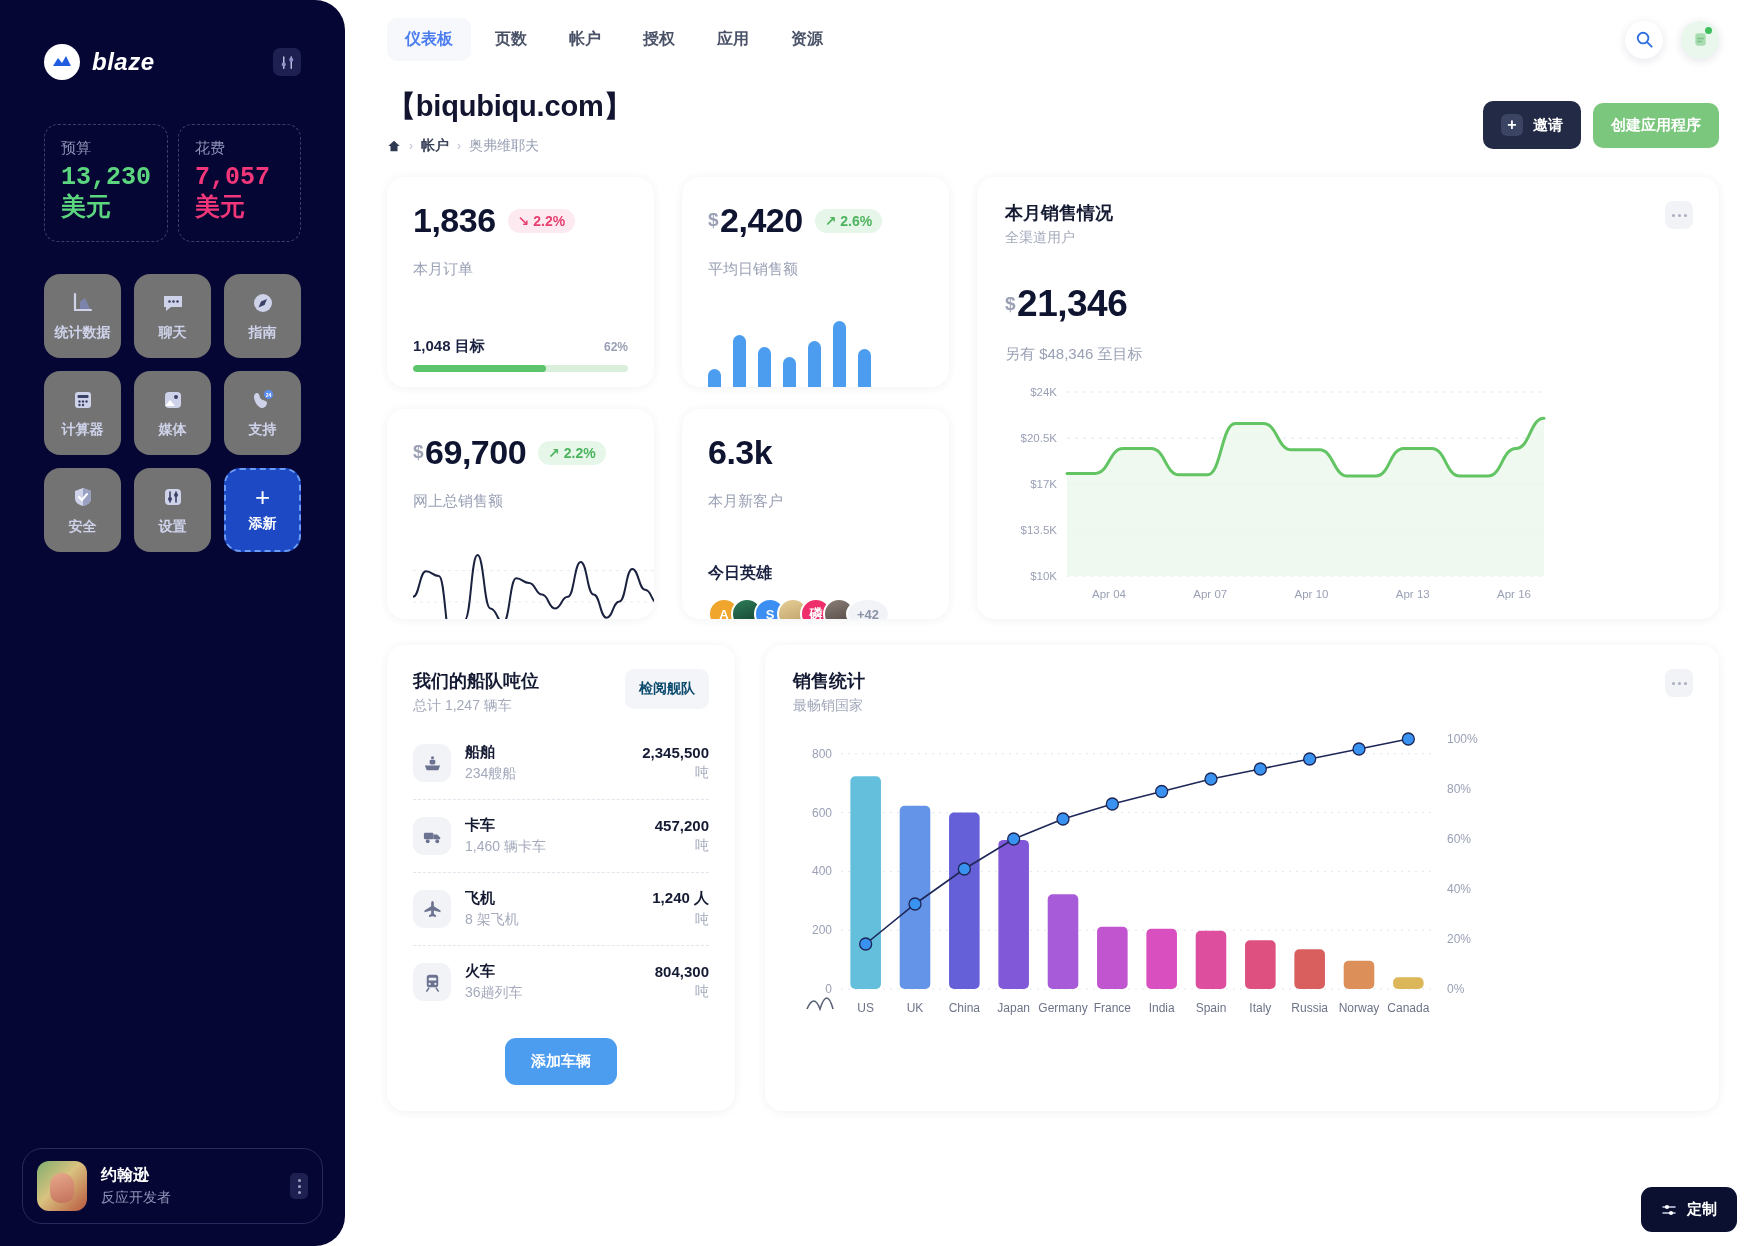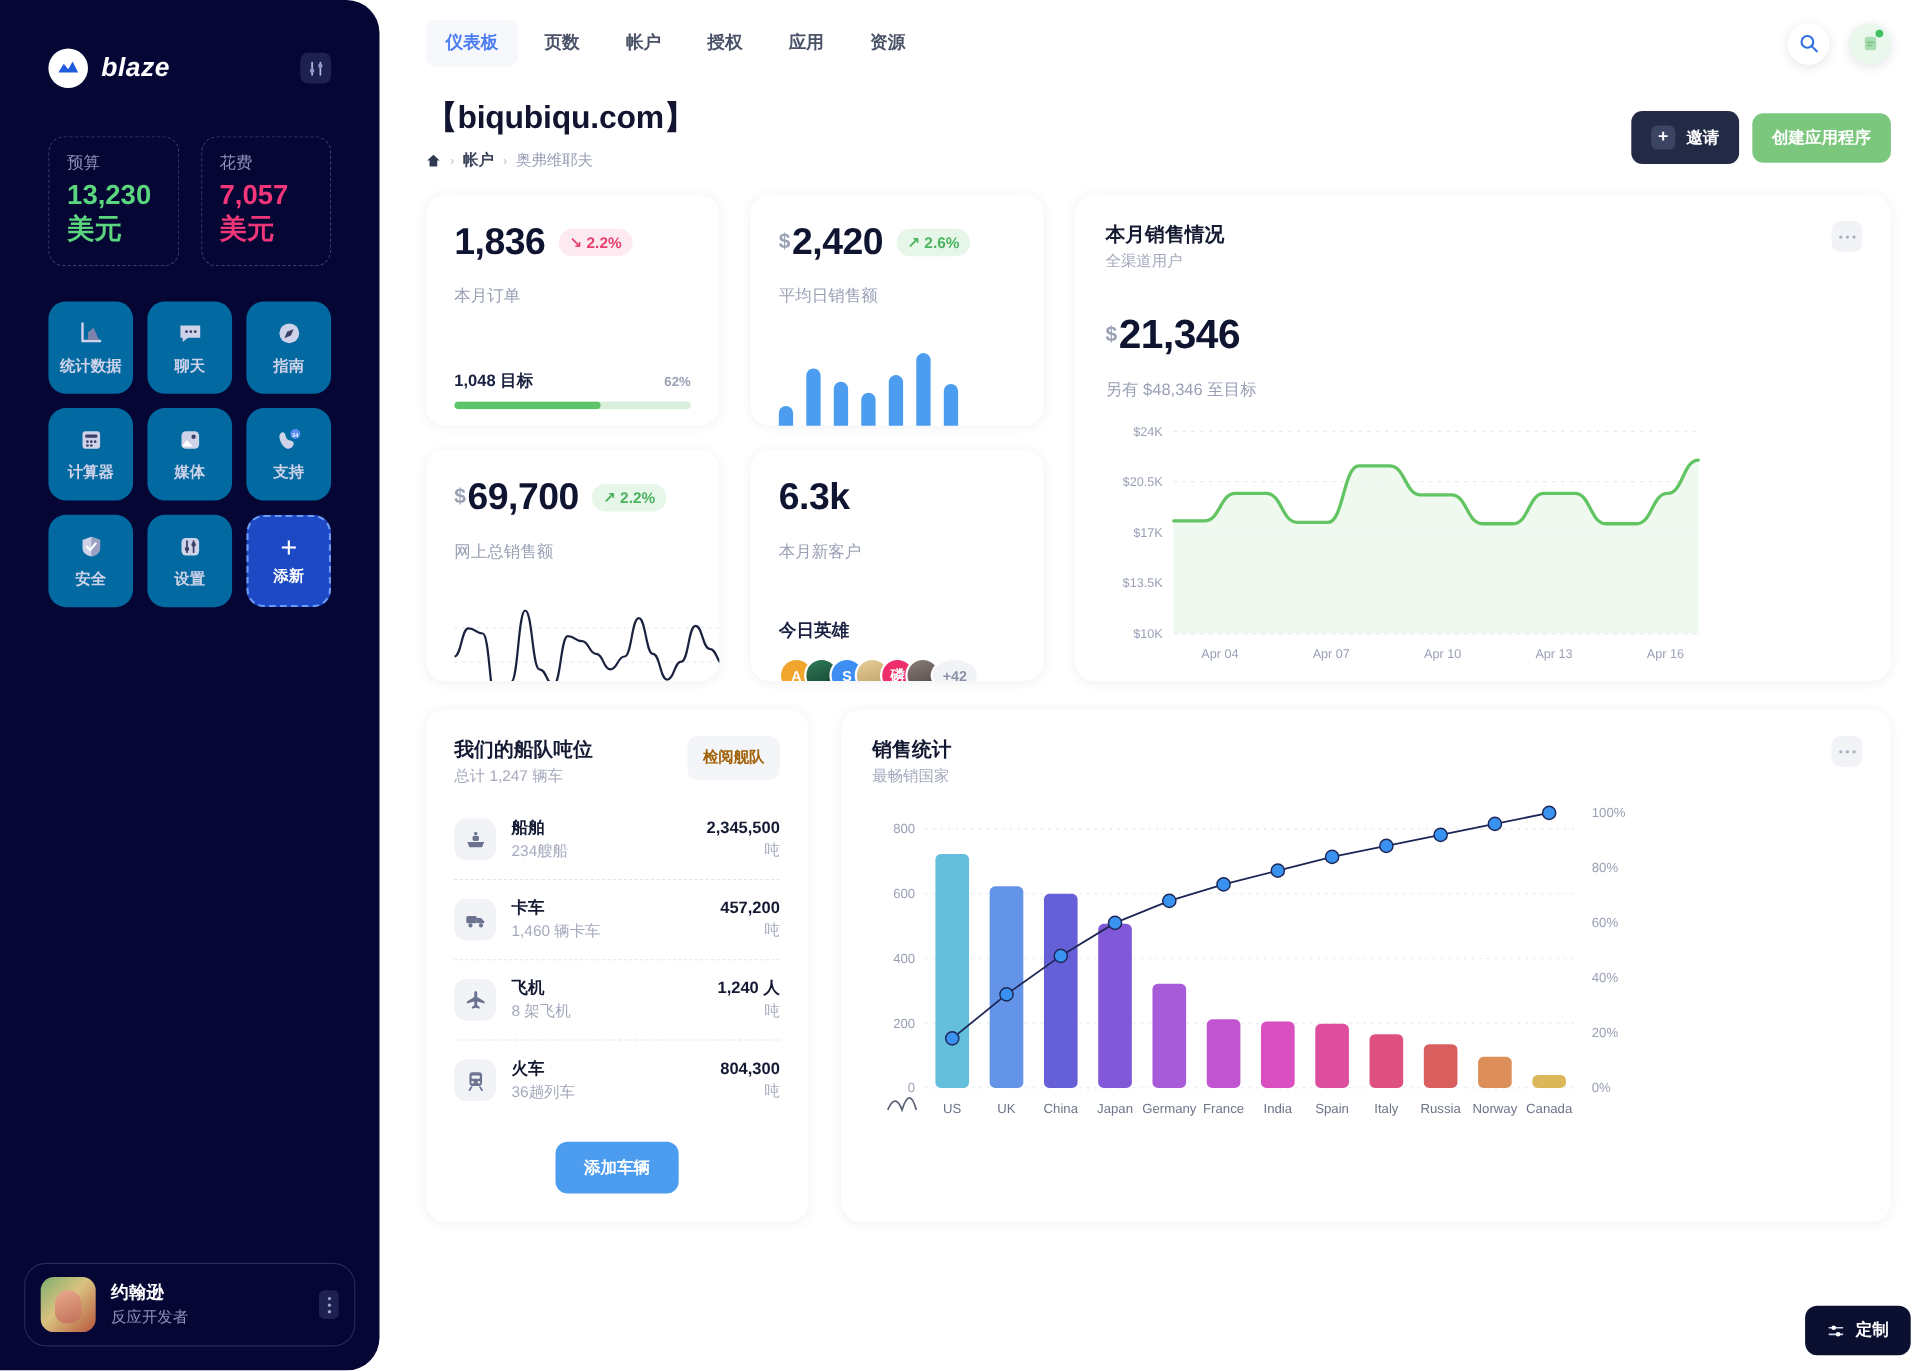--- a/index.html
+++ b/index.html
@@ -27,36 +27,36 @@
     background: #ffffff; display: flex; align-items: center; justify-content: center;
   }
   .brand-name {
     color: #ffffff; font-size: 24px; font-weight: bold; font-style: italic;
     letter-spacing: 0.5px;
   }
   .sb-tool {
     width: 28px; height: 28px; border-radius: 7px;
     background: #1d2050; display: flex; align-items: center; justify-content: center;
   }
-  .stat-row { display: flex; gap: 20px; padding: 44px 22px 0 22px; }
+  .stat-row { display: flex; gap: 10px; padding: 44px 22px 0 22px; font-family: Liberation Mono, monospace; }
   .stat-box {
     flex: 1; border: 1px dashed #3b3f6e; border-radius: 14px;
     padding: 14px 16px 16px 16px; min-height: 92px;
   }
   .stat-label { color: #8f93b8; font-size: 15px; margin-bottom: 4px; }
   .stat-value { font-size: 25px; font-weight: bold; line-height: 1.25; }
   .stat-green { color: #5cd67e; }
   .stat-pink { color: #f2367a; }
 
   .tile-grid {
     display: grid; grid-template-columns: repeat(3, 1fr);
     gap: 13px; padding: 32px 22px 0 22px;
   }
   .tile {
-    background: #0369a1; border-radius: 16px; height: 84px;
+    background: #737373; border-radius: 16px; height: 84px;
     display: flex; flex-direction: column; align-items: center; justify-content: center;
     gap: 8px;
   }
   .tile-label { color: #cfd3ea; font-size: 14px; font-weight: bold; }
   .tile-add {
     background: #1d49c4; border: 2px dashed #6c9bf5;
   }
   .tile-add .tile-label { color: #ffffff; }
   .tile-plus { color: #ffffff; font-size: 26px; line-height: 20px; font-weight: 300; }
 
@@ -164,21 +164,21 @@
     position: absolute; top: 24px; right: 26px; width: 28px; height: 28px; border-radius: 8px;
     background: #f2f3f7; display: flex; align-items: center; justify-content: center; gap: 3px;
   }
   .dots-btn i { width: 3px; height: 3px; border-radius: 50%; background: #a9aec0; display: block; }
 
   .grid-bottom { display: flex; gap: 30px; margin-top: 26px; }
   .fleet-card { width: 348px; padding: 24px 26px 26px 26px; }
   .fleet-head { display: flex; align-items: flex-start; }
   .btn-ghost {
     margin-left: auto; background: #f4f5f8; border: none; border-radius: 9px;
-    font-size: 14px; color: #a16207; font-weight: bold; padding: 11px 14px; cursor: pointer;
+    font-size: 14px; color: #0c4a6e; font-weight: bold; padding: 11px 14px; cursor: pointer;
   }
   .fleet-row { display: flex; align-items: center; gap: 14px; padding: 16px 0; border-top: 1px dashed #e2e5ec; }
   .fleet-row:first-of-type { border-top: none; }
   .fl-icon {
     width: 38px; height: 38px; border-radius: 11px; background: #f2f3f7;
     display: flex; align-items: center; justify-content: center; flex: 0 0 38px;
   }
   .fl-name { font-size: 15px; font-weight: bold; color: #151a33; }
   .fl-meta { font-size: 14px; color: #a4aabc; margin-top: 3px; }
   .fl-right { margin-left: auto; text-align: right; }

